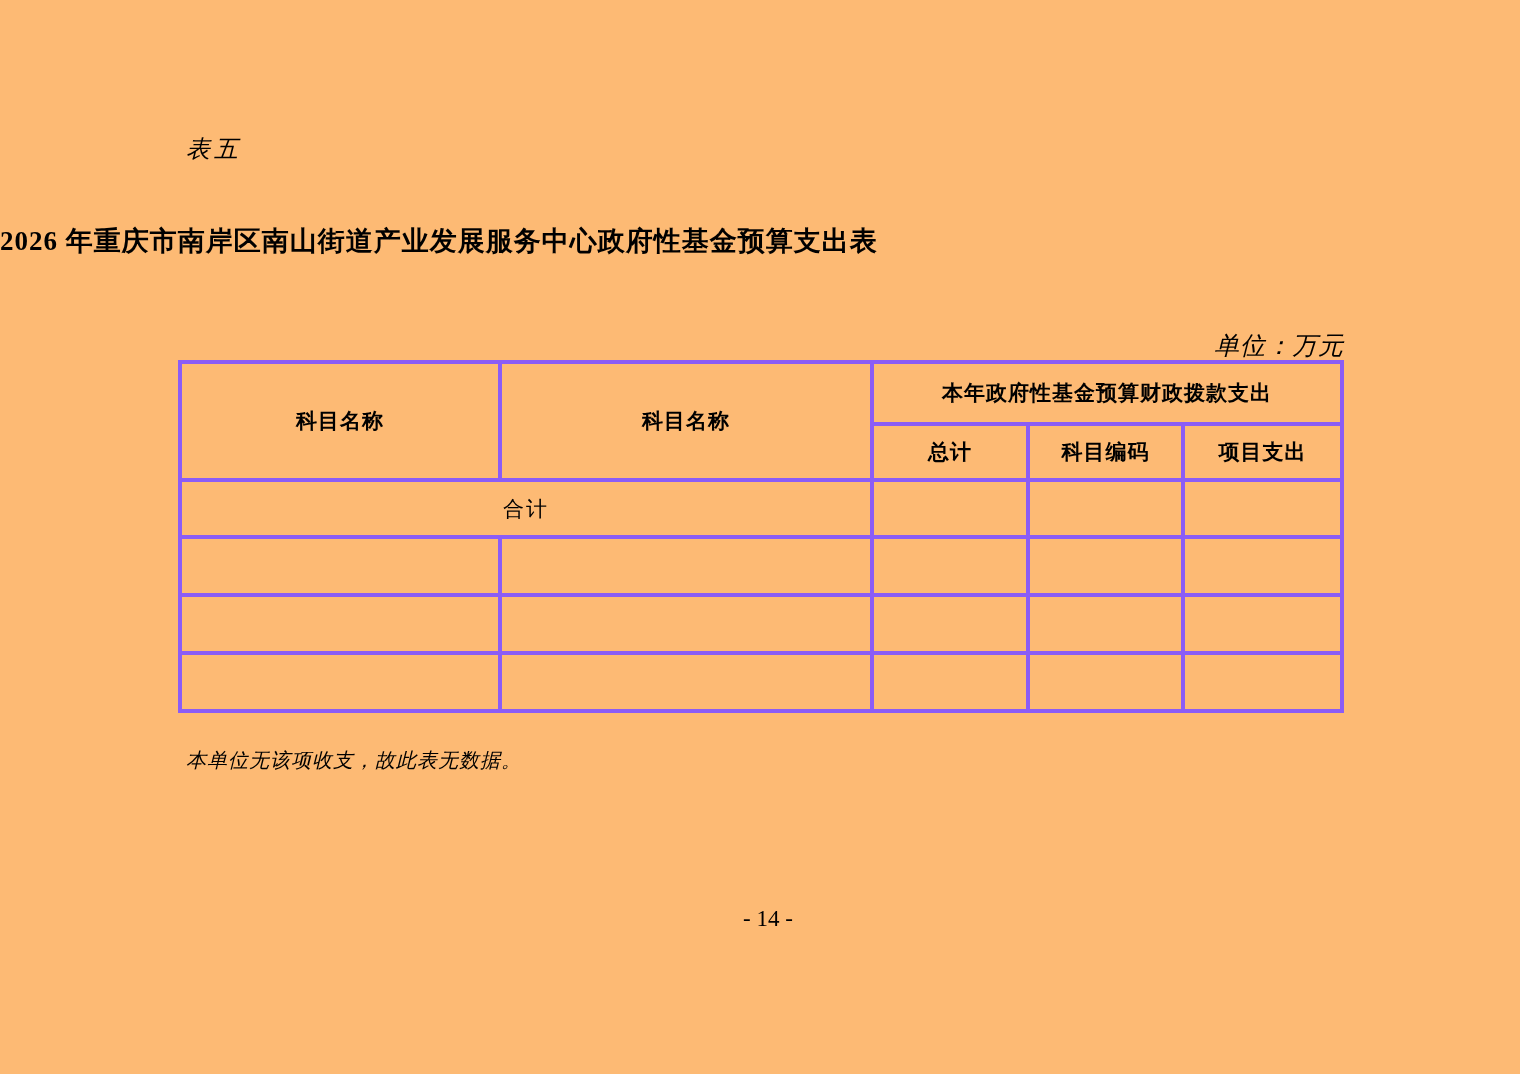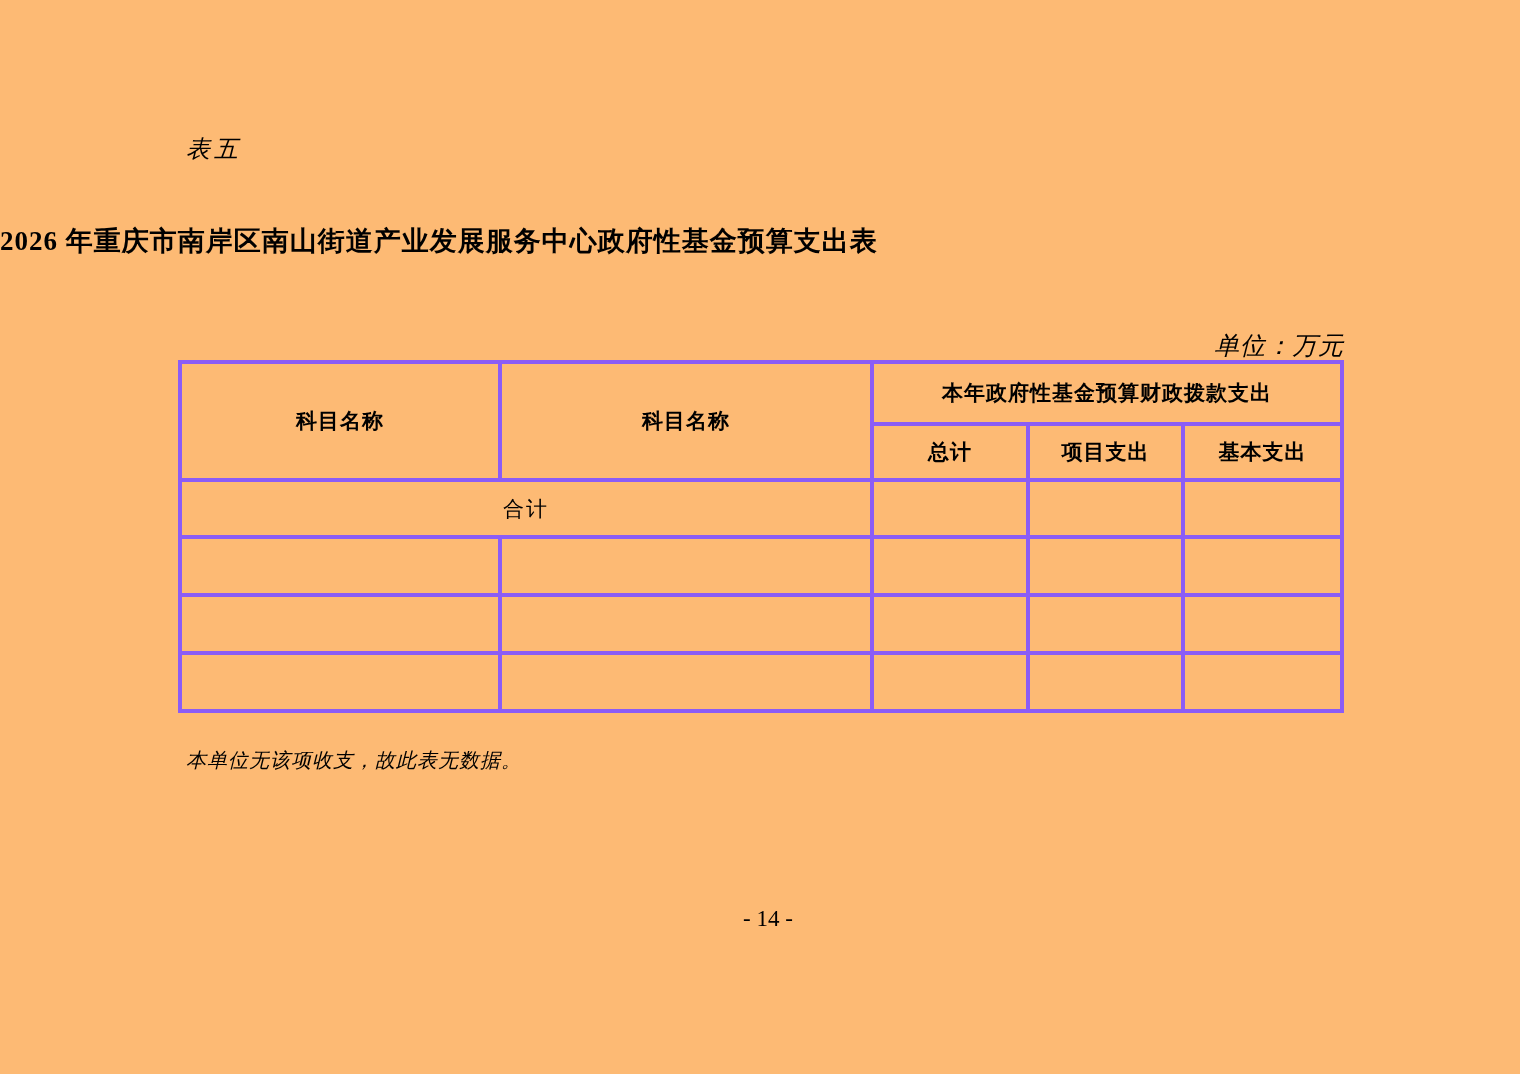--- a/index.html
+++ b/index.html
@@ -119,22 +119,22 @@
       <col style="width:159px">
     </colgroup>
     <tbody>
       <tr class="row-group-head">
         <td rowspan="2" class="hei">科目名称</td>
         <td rowspan="2" class="hei">科目名称</td>
         <td colspan="3" class="hei">本年政府性基金预算财政拨款支出</td>
       </tr>
       <tr class="row-sub-head">
         <td class="hei">总计</td>
+        <td class="hei">科目编码</td>
         <td class="hei">项目支出</td>
-        <td class="hei">基本支出</td>
       </tr>
       <tr class="row-total">
         <td colspan="2" class="song">合计</td>
         <td class="song"></td>
         <td class="song"></td>
         <td class="song"></td>
       </tr>
     </tbody>
     <tbody>
         <tr class="row-empty">

